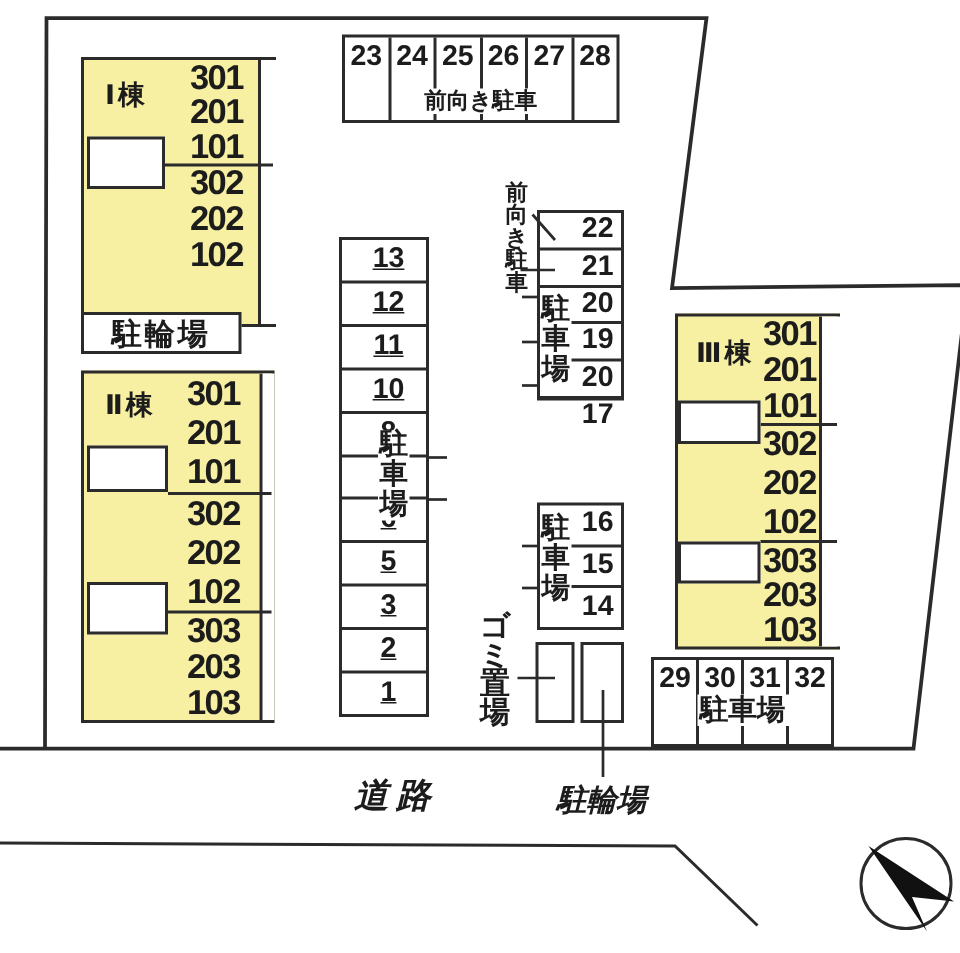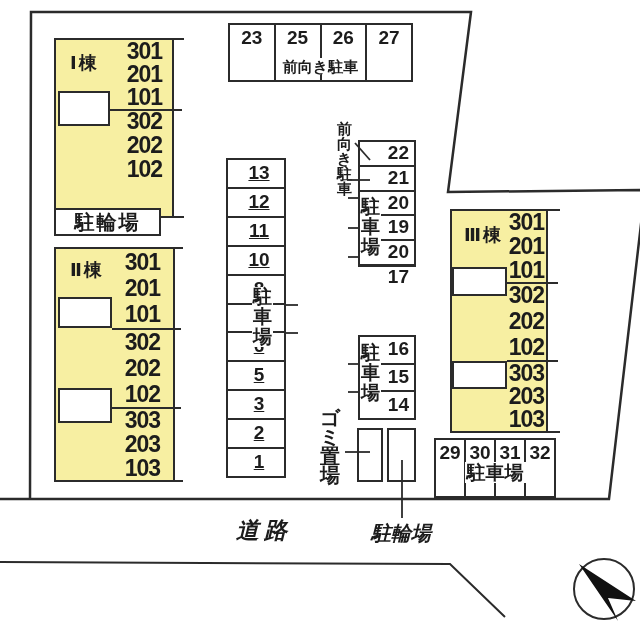--- a/index.html
+++ b/index.html
@@ -109,27 +109,33 @@
       <div class="unit">203</div>
       <div class="unit">103</div>
     </div>
   </div>
 
   <div class="pblock hrow" style="left:228px;top:23px;width:185px;height:59px">
     <div class="pcell">
         <span class="pnum">23</span>
       </div>
     <div class="pcell">
+        <span class="pnum">24</span>
+      </div>
+    <div class="pcell">
         <span class="pnum">25</span>
       </div>
     <div class="pcell">
         <span class="pnum">26</span>
       </div>
     <div class="pcell">
         <span class="pnum">27</span>
+      </div>
+    <div class="pcell">
+        <span class="pnum">28</span>
       </div>
     <div class="pnote"><span>前向き駐車</span></div>
   </div>
 
   <div class="pblock vcol num-left" style="left:226px;top:158px;width:60px;height:320px">
     <div class="pcell">
         <span class="pnum">13</span>
       </div>
     <div class="pcell">
         <span class="pnum">12</span>

